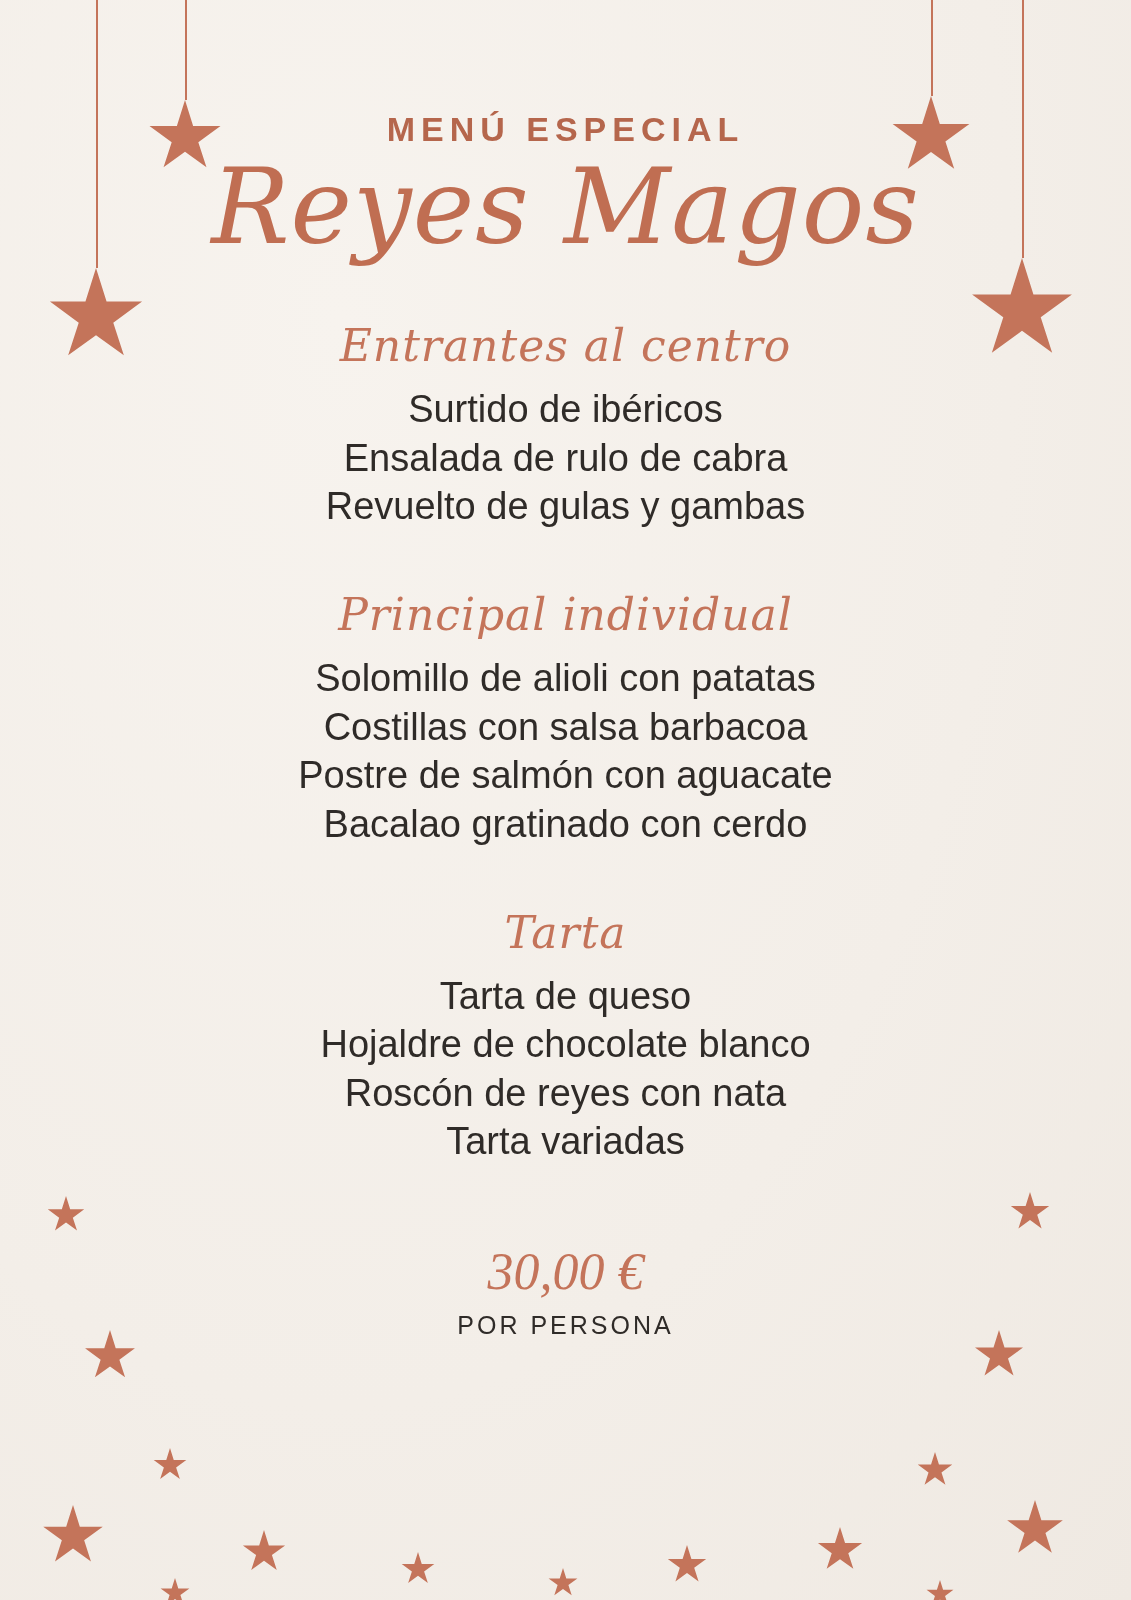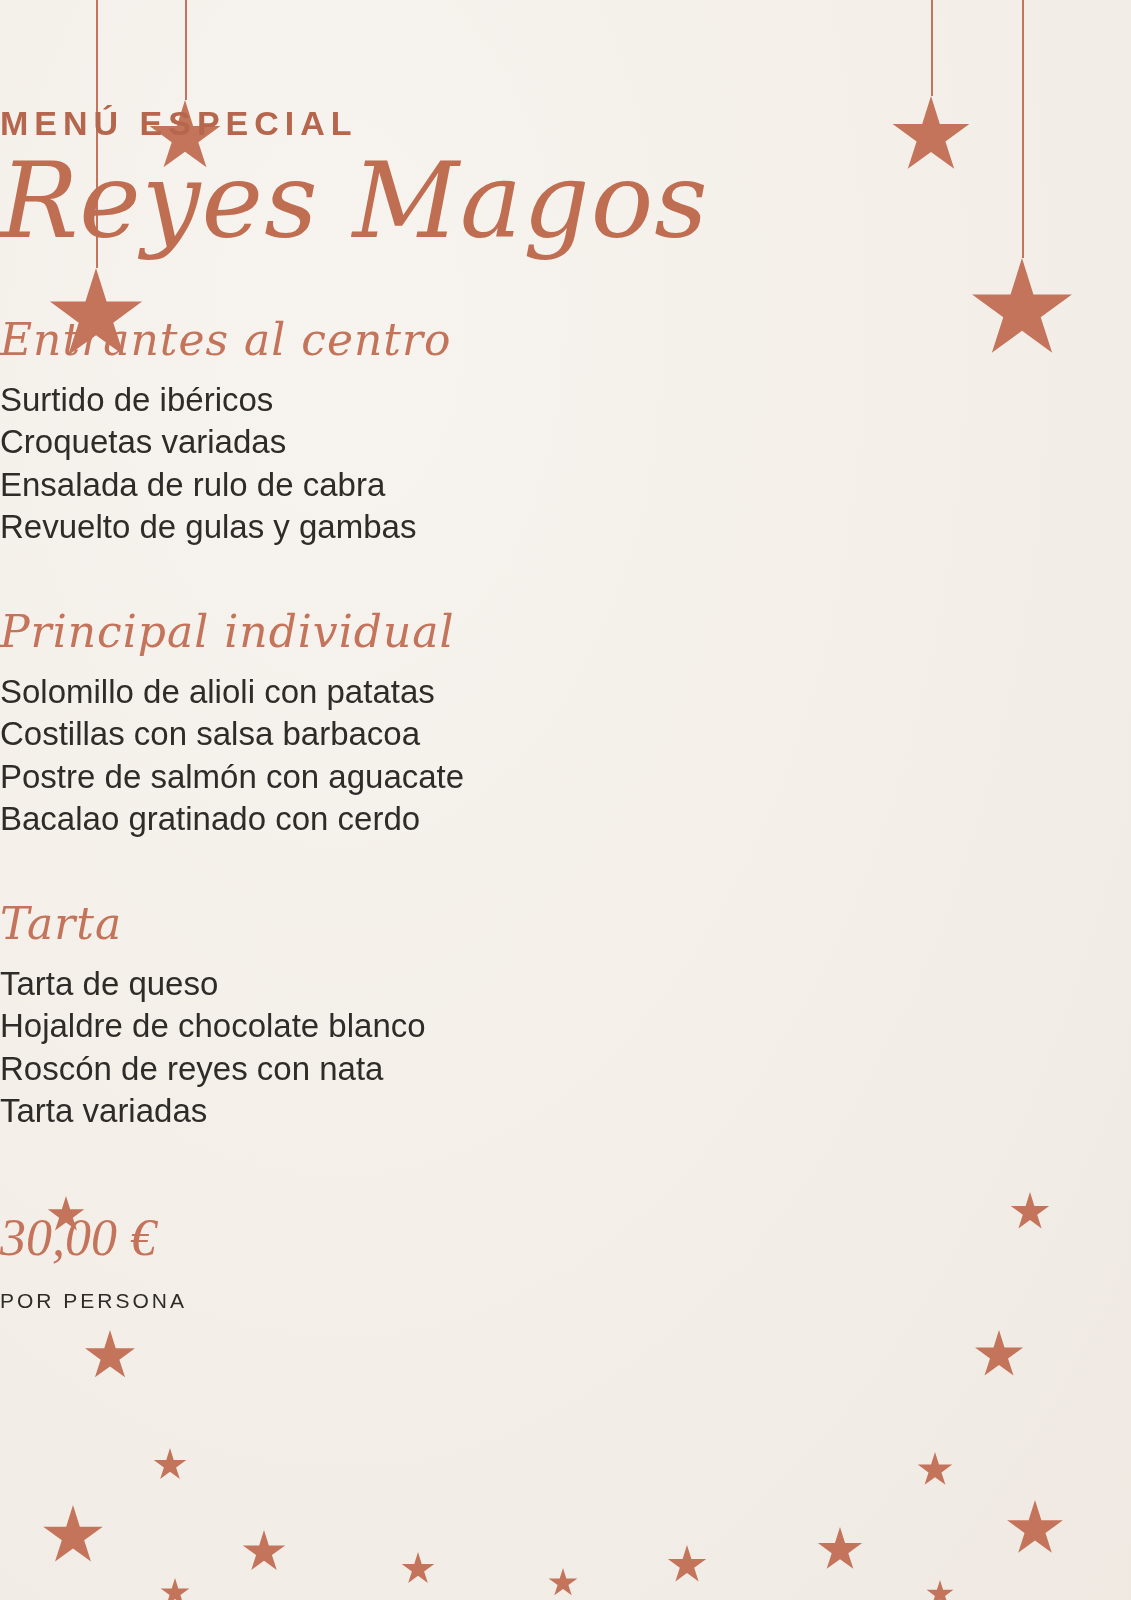--- a/index.html
+++ b/index.html
@@ -33,22 +33,22 @@
     position: absolute;
     background: #c4745a;
     clip-path: polygon(50% 0%, 61% 35%, 98% 35%, 68% 57%, 79% 91%, 50% 70%, 21% 91%, 32% 57%, 2% 35%, 39% 35%);
   }
 
   
   .content {
     position: absolute;
     left: 0;
     right: 0;
-    top: 0;
-    text-align: left;
+    top: 6px;
+    text-align: center;
   }
 
   .kicker {
     margin-top: 104px;
     font-family: "Liberation Sans", sans-serif;
     font-weight: bold;
     letter-spacing: 6px;
     font-size: 34px;
     color: #b5664c;
     text-transform: uppercase;
@@ -80,37 +80,37 @@
     margin-bottom: 14px;
   }
 
   .items {
     list-style: none;
     margin: 0;
     padding: 0;
   }
   .items li {
     font-family: "Liberation Sans", sans-serif;
-    font-size: 33px;
+    font-size: 38px;
     line-height: 1.28;
     color: #2f2b28;
     font-weight: 300;
   }
 
   .price {
     margin-top: 76px;
     font-family: Liberation Serif, serif;
     font-style: italic;
     font-size: 52px;
     color: #c4745a;
   }
   .price-note {
-    margin-top: 22px;
+    margin-top: 10px;
     font-family: "Liberation Sans", sans-serif;
-    font-size: 21px;
+    font-size: 25px;
     letter-spacing: 3px;
     color: #2f2b28;
     text-transform: uppercase;
   }
 </style>
 </head>
 <body>
 
 <div class="poster">
 
@@ -148,21 +148,20 @@
 
   <div class="content">
 
     <div class="kicker">MENÚ ESPECIAL</div>
     <div class="title">Reyes Magos</div>
 
     <div class="section">
       <div class="section-title">Entrantes al centro</div>
       <ul class="items">
         <li>Surtido de ibéricos</li>
-        <li>Croquetas variadas</li>
         <li>Ensalada de rulo de cabra</li>
         <li>Revuelto de gulas y gambas</li>
       </ul>
     </div>
 
     <div class="section">
       <div class="section-title">Principal individual</div>
       <ul class="items">
         <li>Solomillo de alioli con patatas</li>
         <li>Costillas con salsa barbacoa</li>

